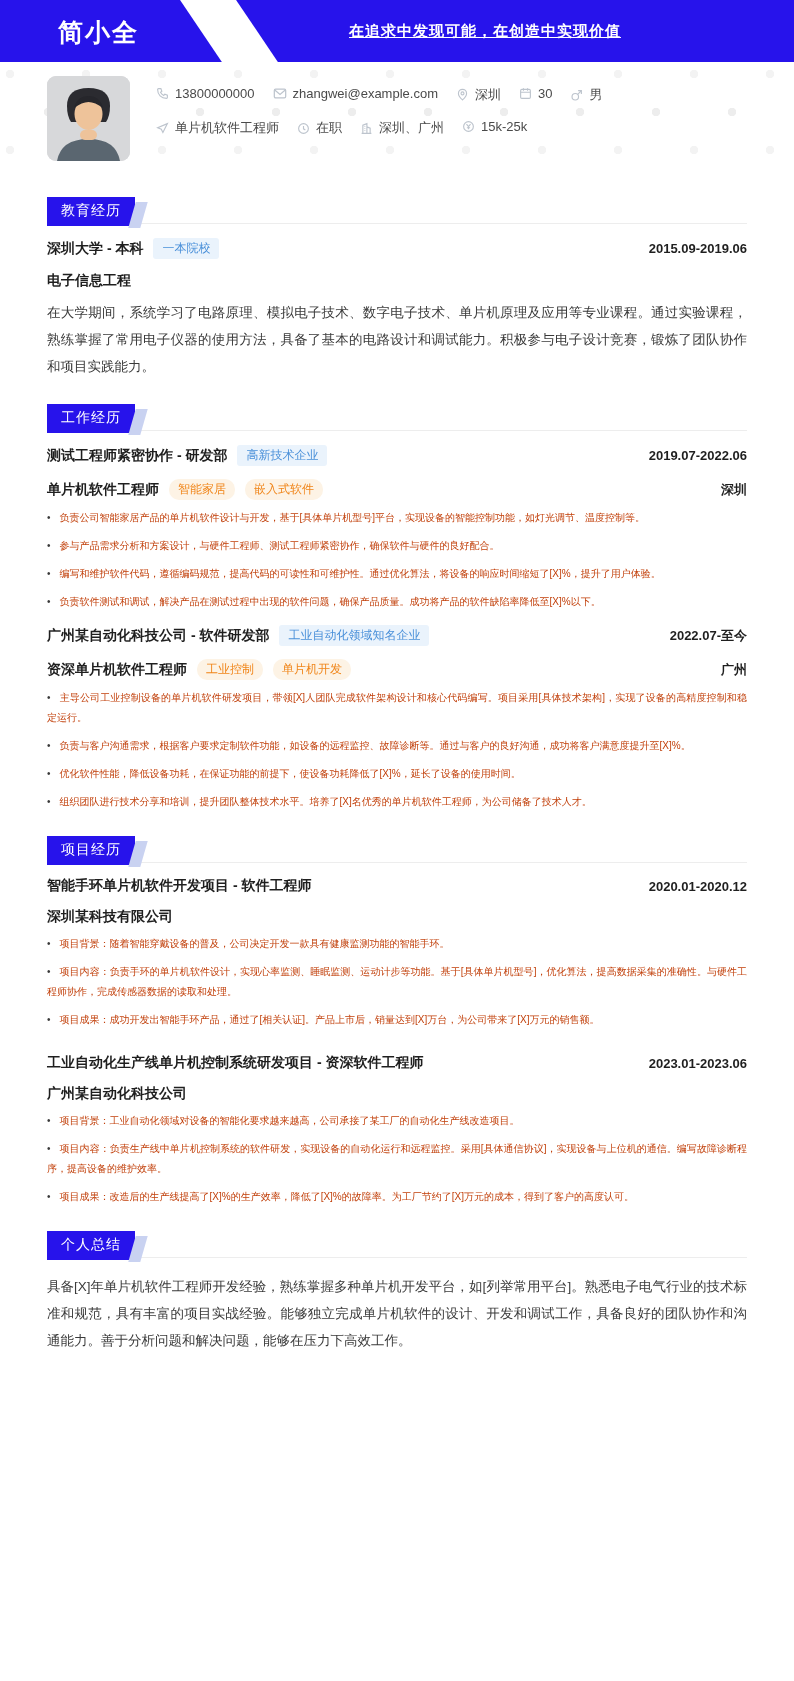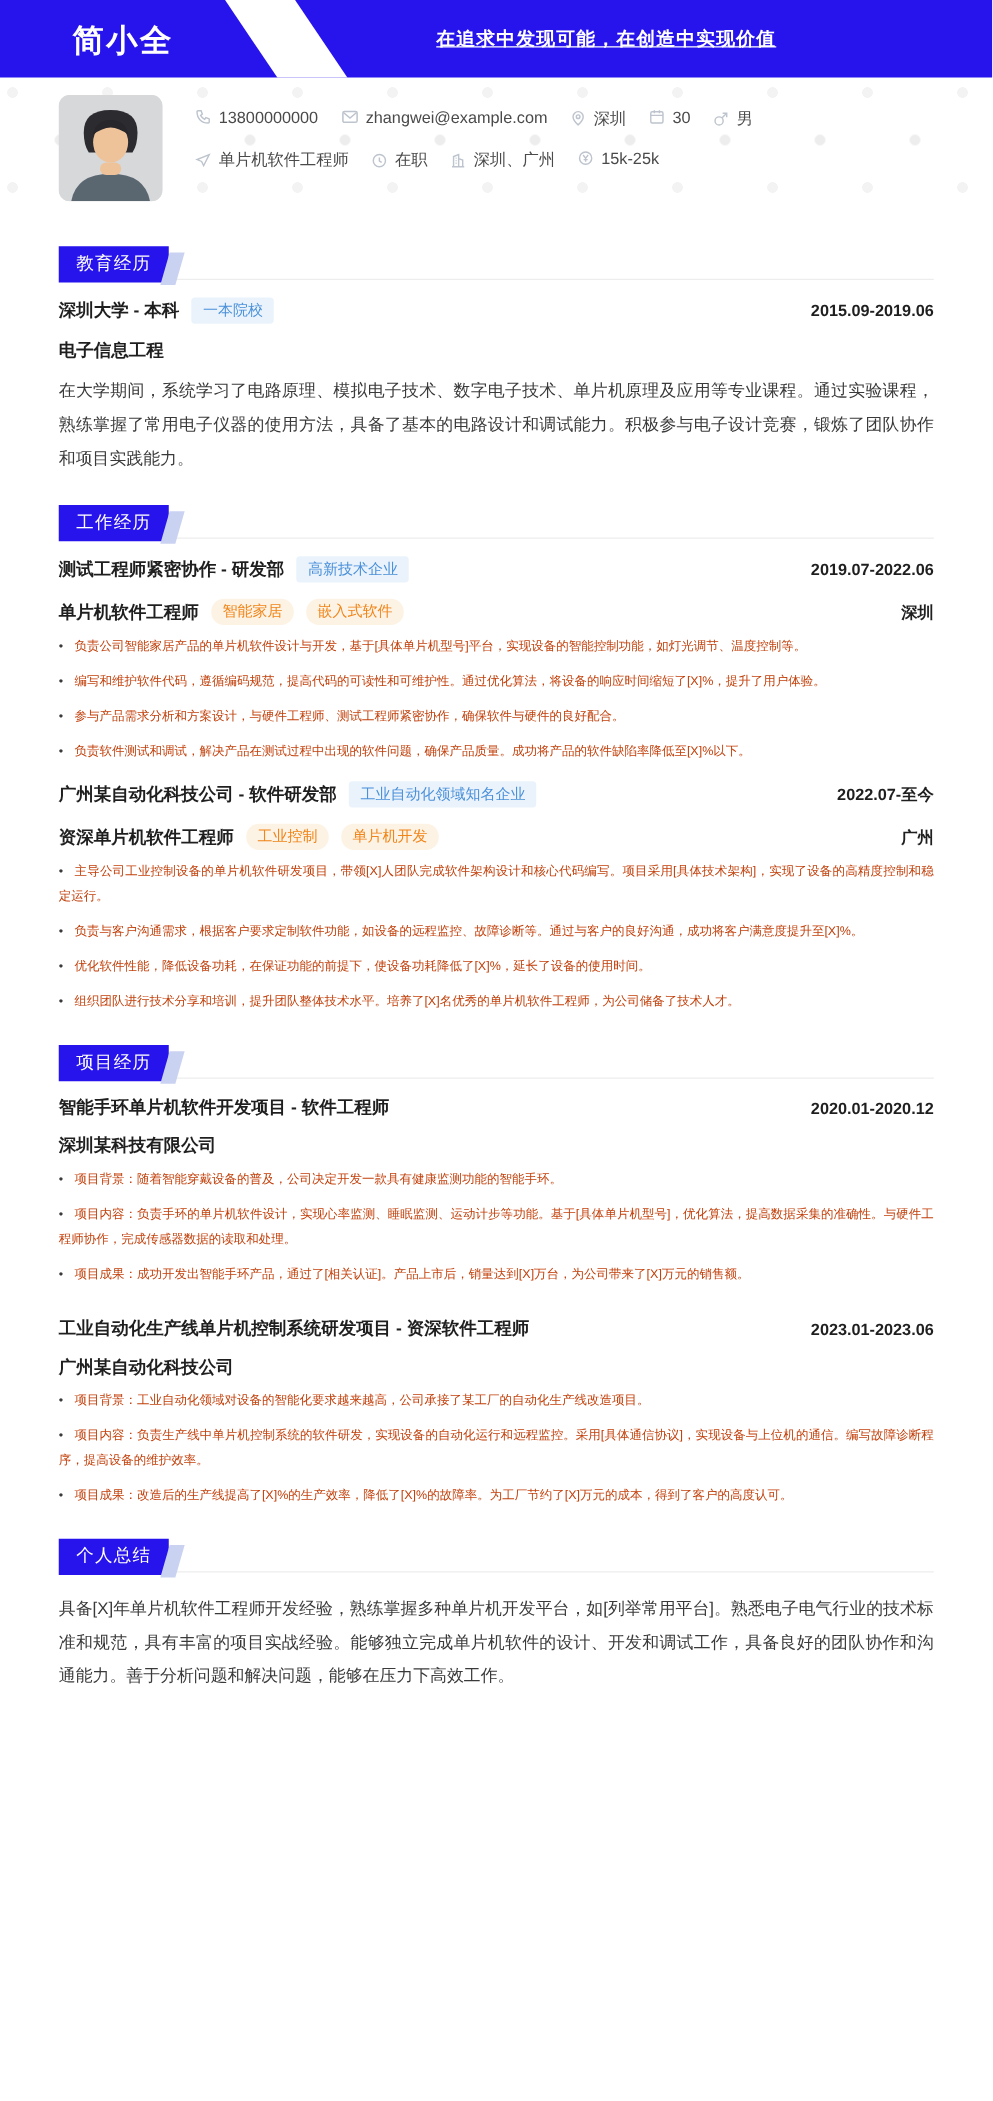--- a/index.html
+++ b/index.html
@@ -173,22 +173,22 @@
         <span class="tag blue">高新技术企业</span>
         <span class="entry-date">2019.07-2022.06</span>
       </div>
       <div class="entry-row">
         <span class="entry-title">单片机软件工程师</span>
         <span class="tag orange">智能家居</span>
         <span class="tag orange">嵌入式软件</span>
         <span class="entry-loc">深圳</span>
       </div>
       <p class="bullet">负责公司智能家居产品的单片机软件设计与开发，基于[具体单片机型号]平台，实现设备的智能控制功能，如灯光调节、温度控制等。</p>
+      <p class="bullet">参与产品需求分析和方案设计，与硬件工程师、测试工程师紧密协作，确保软件与硬件的良好配合。</p>
       <p class="bullet">编写和维护软件代码，遵循编码规范，提高代码的可读性和可维护性。通过优化算法，将设备的响应时间缩短了[X]%，提升了用户体验。</p>
-      <p class="bullet">参与产品需求分析和方案设计，与硬件工程师、测试工程师紧密协作，确保软件与硬件的良好配合。</p>
       <p class="bullet">负责软件测试和调试，解决产品在测试过程中出现的软件问题，确保产品质量。成功将产品的软件缺陷率降低至[X]%以下。</p>
     </div>
 
     <div class="entry" style="margin-top:8px;">
       <div class="entry-row">
         <span class="entry-title">广州某自动化科技公司 - 软件研发部</span>
         <span class="tag blue">工业自动化领域知名企业</span>
         <span class="entry-date">2022.07-至今</span>
       </div>
       <div class="entry-row">

